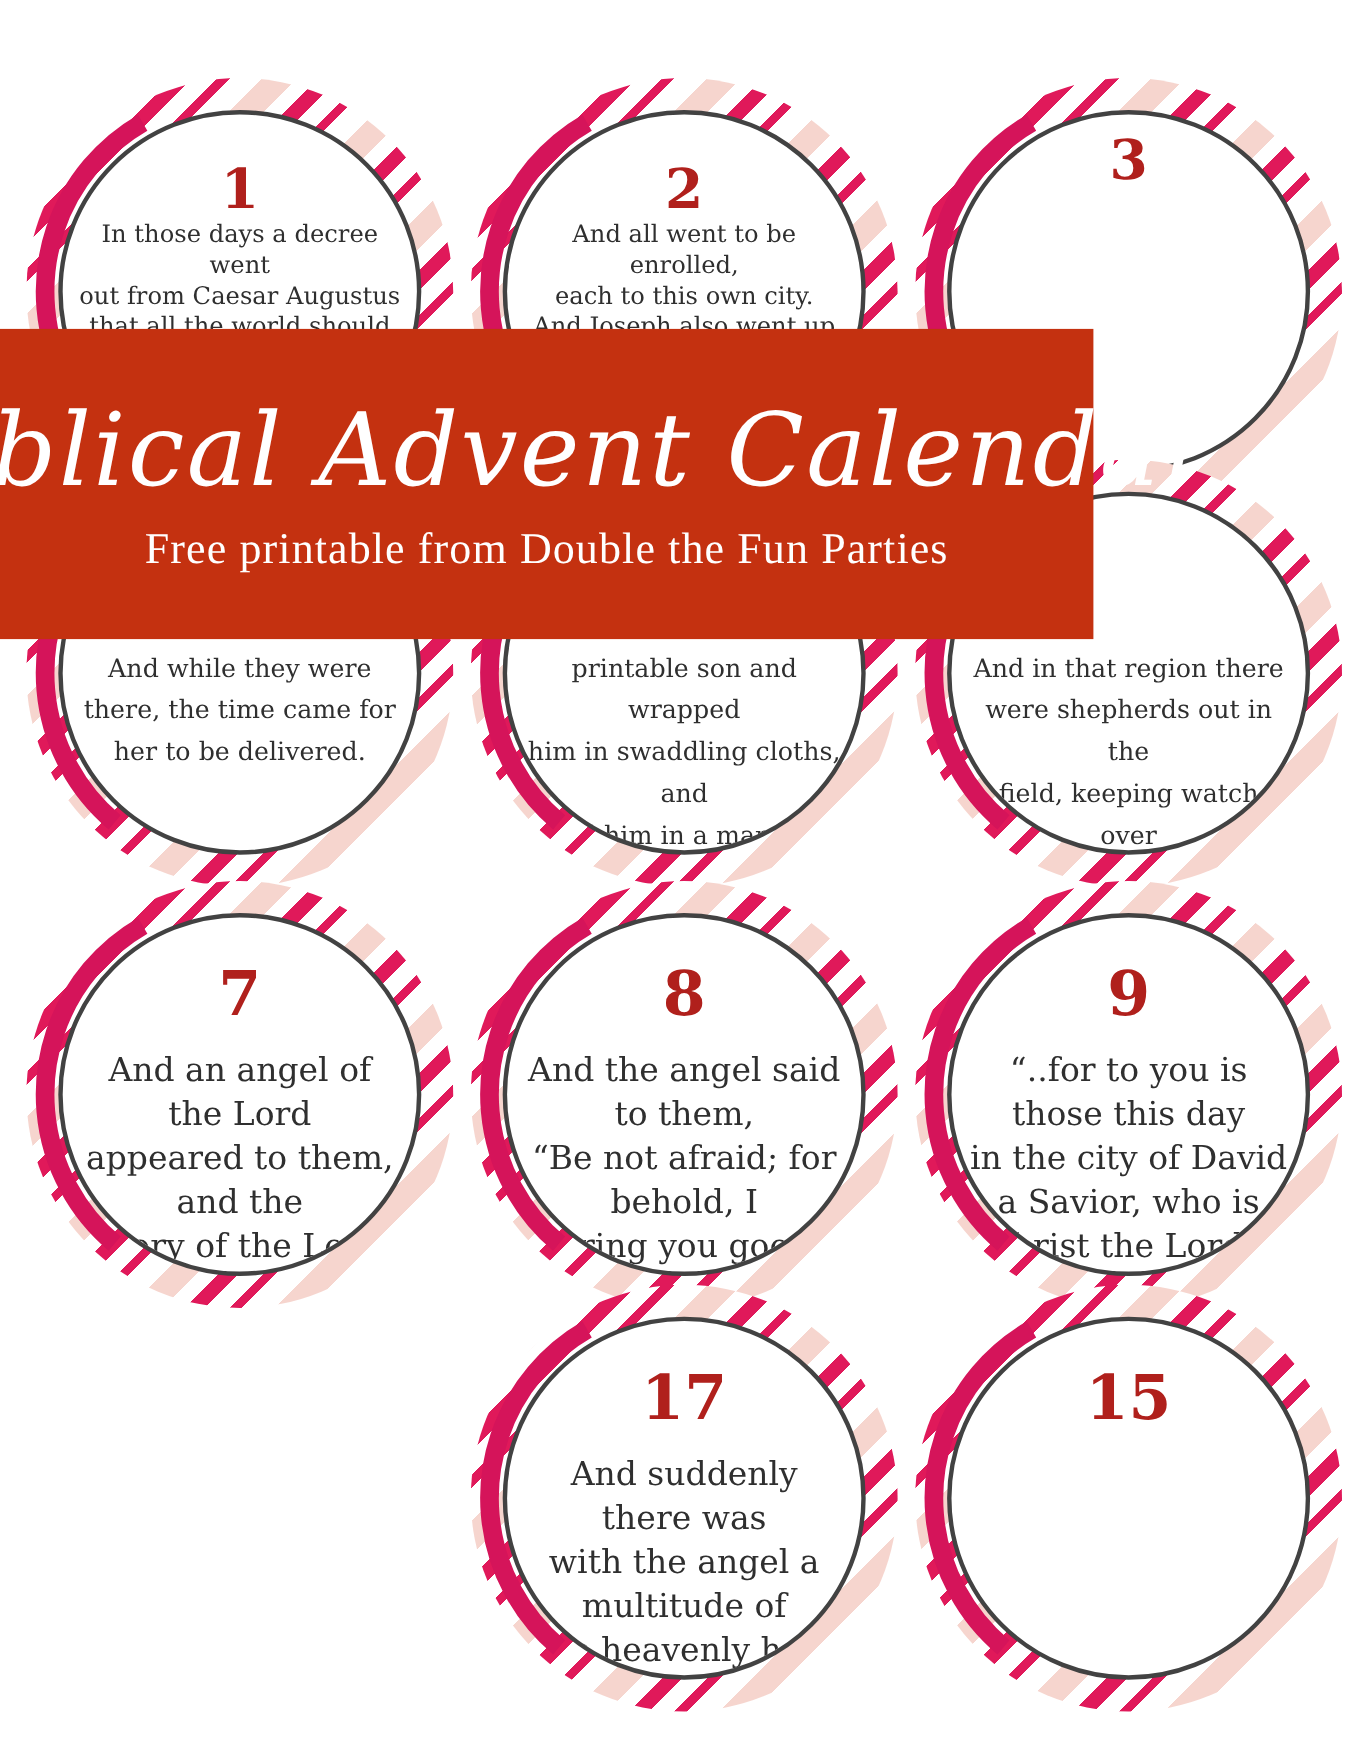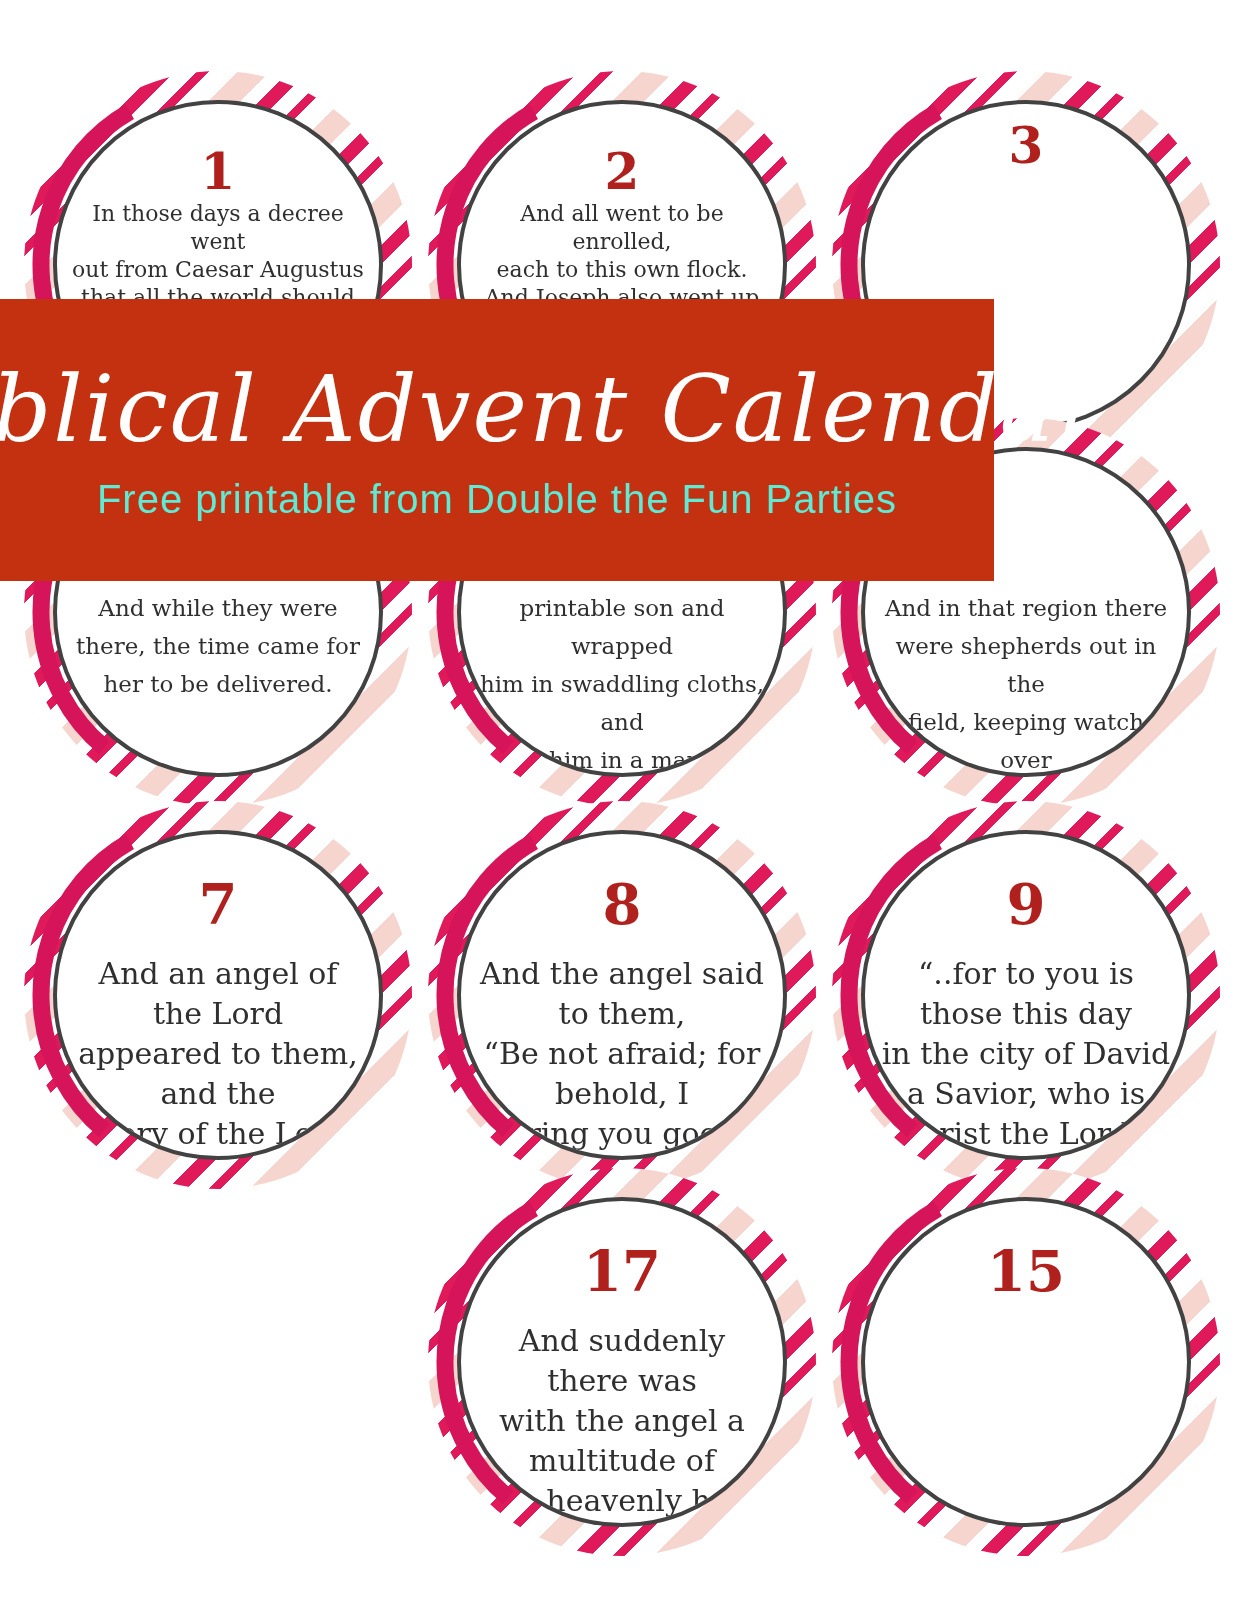--- a/index.html
+++ b/index.html
@@ -61,22 +61,22 @@
   .banner-title{
     color:#ffffff;
     font-family:"DejaVu Serif", serif;
     font-style:italic;
     font-size:92px;line-height:104px;
     letter-spacing:2px;
     white-space:nowrap;
   }
   .banner-subtitle{
     margin-top:14px;
-    color:#5eead4;
-    font-family:Liberation Sans, sans-serif;
+    color:#ffffff;
+    font-family:Liberation Serif, serif;
     font-weight:400;
     font-size:40px;line-height:46px;
     letter-spacing:1px;
     white-space:nowrap;
   }
 </style>
 </head>
 <body>
 
 <div class="page">
@@ -94,21 +94,21 @@
     </div>
   </div>
   <div class="tag r1 t2" style="left:426px;top:69px">
     <div class="ring"></div>
     <svg class="crescent" width="392" height="392">
         <circle cx="196" cy="196" r="177" fill="none" stroke="#d5145a" stroke-width="17" stroke-dasharray="340 1000" transform="rotate(130 196 196)"></circle>
       </svg>
     <div class="disc">
       <div class="num">2</div>
       <div class="verse">And all went to be enrolled,
-each to this own flock.
+each to this own city.
 And Joseph also went up</div>
     </div>
   </div>
   <div class="tag r1 t3" style="left:830px;top:69px">
     <div class="ring"></div>
     <svg class="crescent" width="392" height="392">
         <circle cx="196" cy="196" r="177" fill="none" stroke="#d5145a" stroke-width="17" stroke-dasharray="340 1000" transform="rotate(130 196 196)"></circle>
       </svg>
     <div class="disc">
       <div class="num">3</div>

